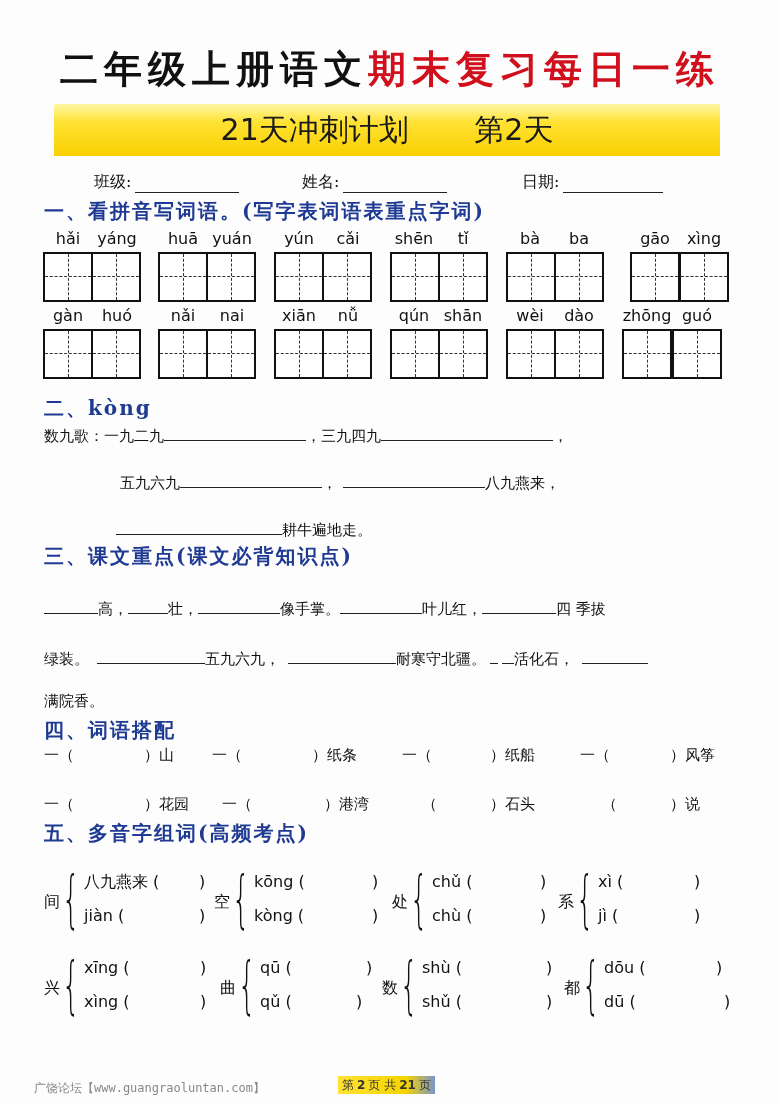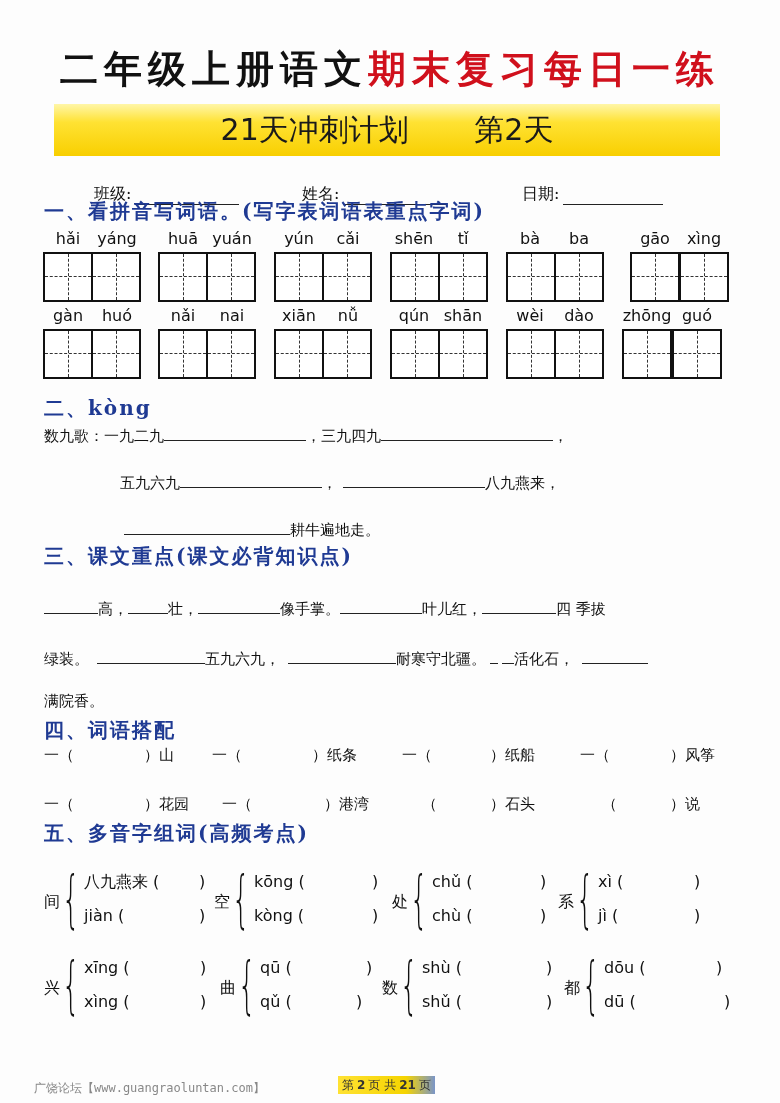--- a/index.html
+++ b/index.html
@@ -9,21 +9,21 @@
   .main-title { position: absolute; top: 44px; left: 0; width: 780px; text-align: center; font-size: 38px; font-weight: bold; letter-spacing: 6px; font-family: "DejaVu Sans", sans-serif; }
   .main-title .black { color: #111; }
   .main-title .red { color: #d0101c; }
 
   .banner { position: absolute; top: 104px; left: 54px; width: 666px; height: 52px;
     background: linear-gradient(to bottom, #fff6a8 0%, #ffe233 35%, #f8cf00 100%);
     text-align: center; line-height: 52px; font-size: 30px; font-family: "DejaVu Sans", sans-serif; color: #1a1a1a; }
   .banner span { margin: 0 28px; }
 
   .info-row { position: absolute; top: 172px; left: 0; width: 780px; height: 24px; font-size: 16px; }
-  .info-item { position: absolute; top: 12px; }
+  .info-item { position: absolute; top: 0; }
   .info-item .lbl { display: inline-block; }
   .info-item .line { display: inline-block; border-bottom: 1.5px solid #222; height: 18px; vertical-align: bottom; margin-left: 4px; }
 
   .section-title { position: absolute; left: 44px; color: #1f3a93; font-size: 20px; font-weight: bold; letter-spacing: 2px; }
 
   .pinyin-row { position: absolute; left: 0; width: 780px; height: 22px; font-family: "DejaVu Sans", sans-serif; font-size: 16px; color: #111; }
   .pinyin-row span { position: absolute; top: 0; text-align: center; width: 50px; }
 
   .grid-row { position: absolute; left: 0; width: 780px; height: 50px; }
   .tian { position: absolute; top: 0; width: 50px; height: 50px; border: 2px solid #111; background:
@@ -135,21 +135,21 @@
   <div class="tian" style="left:672px"></div>
 </div>
 
 <div class="section-title" style="top:395px">二、kòng</div>
 <div class="text-line" style="top:425px">
   <span>数九歌：</span><span>一九二九</span><span class="blank" style="width:142px"></span><span>，三九四九</span><span class="blank" style="width:172px"></span><span>，</span>
 </div>
 <div class="text-line" style="top:472px; left:120px">
   <span>五九六九</span><span class="blank" style="width:142px"></span><span>，</span><span class="blank" style="width:142px; margin-left:6px"></span><span>八九燕来，</span>
 </div>
-<div class="text-line" style="top:519px; left:124px">
+<div class="text-line" style="top:519px; left:116px">
   <span class="blank" style="width:166px"></span><span>耕牛遍地走。</span>
 </div>
 
 <div class="section-title" style="top:543px">三、课文重点(课文必背知识点)</div>
 <div class="text-line" style="top:598px">
   <span class="blank" style="width:54px"></span><span>高，</span><span class="blank" style="width:40px"></span><span>壮，</span><span class="blank" style="width:82px"></span><span>像手掌。</span><span class="blank" style="width:82px"></span><span>叶儿红，</span><span class="blank" style="width:74px"></span><span>四 季拔</span>
 </div>
 <div class="text-line" style="top:648px">
   <span>绿装。</span><span class="blank" style="width:108px; margin-left:8px"></span><span>五九六九，</span><span class="blank" style="width:108px; margin-left:8px"></span><span>耐寒守北疆。</span><span class="blank" style="width:8px; margin-left:4px"></span><span class="blank" style="width:12px; margin-left:4px"></span><span>活化石，</span><span class="blank" style="width:66px; margin-left:8px"></span>
 </div>

